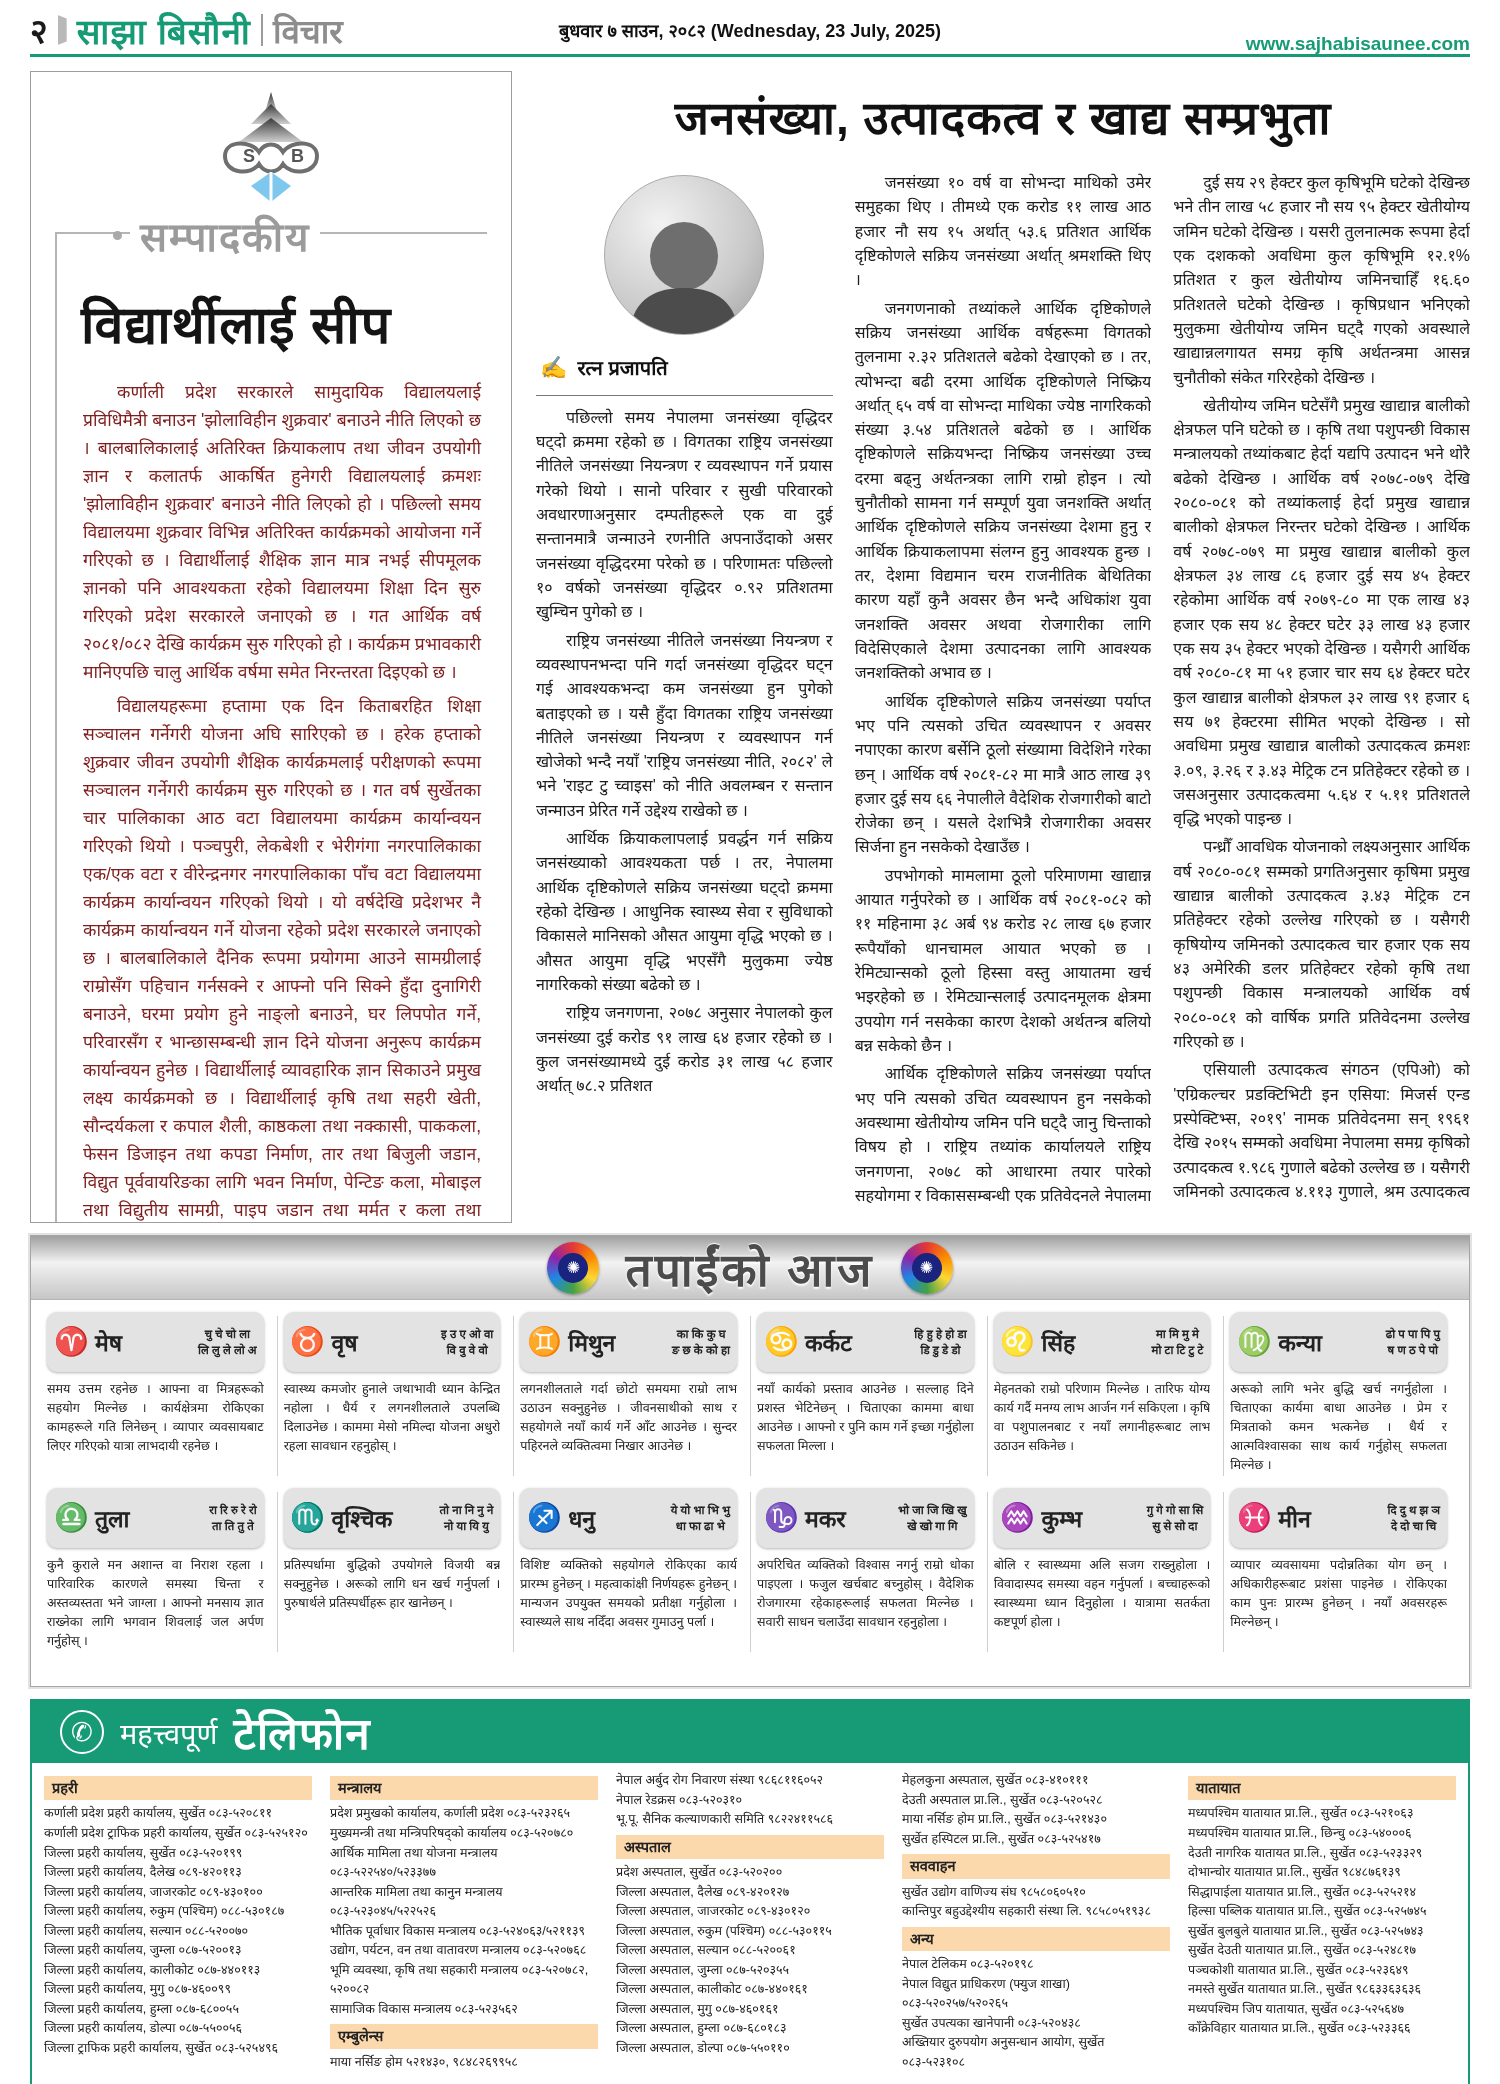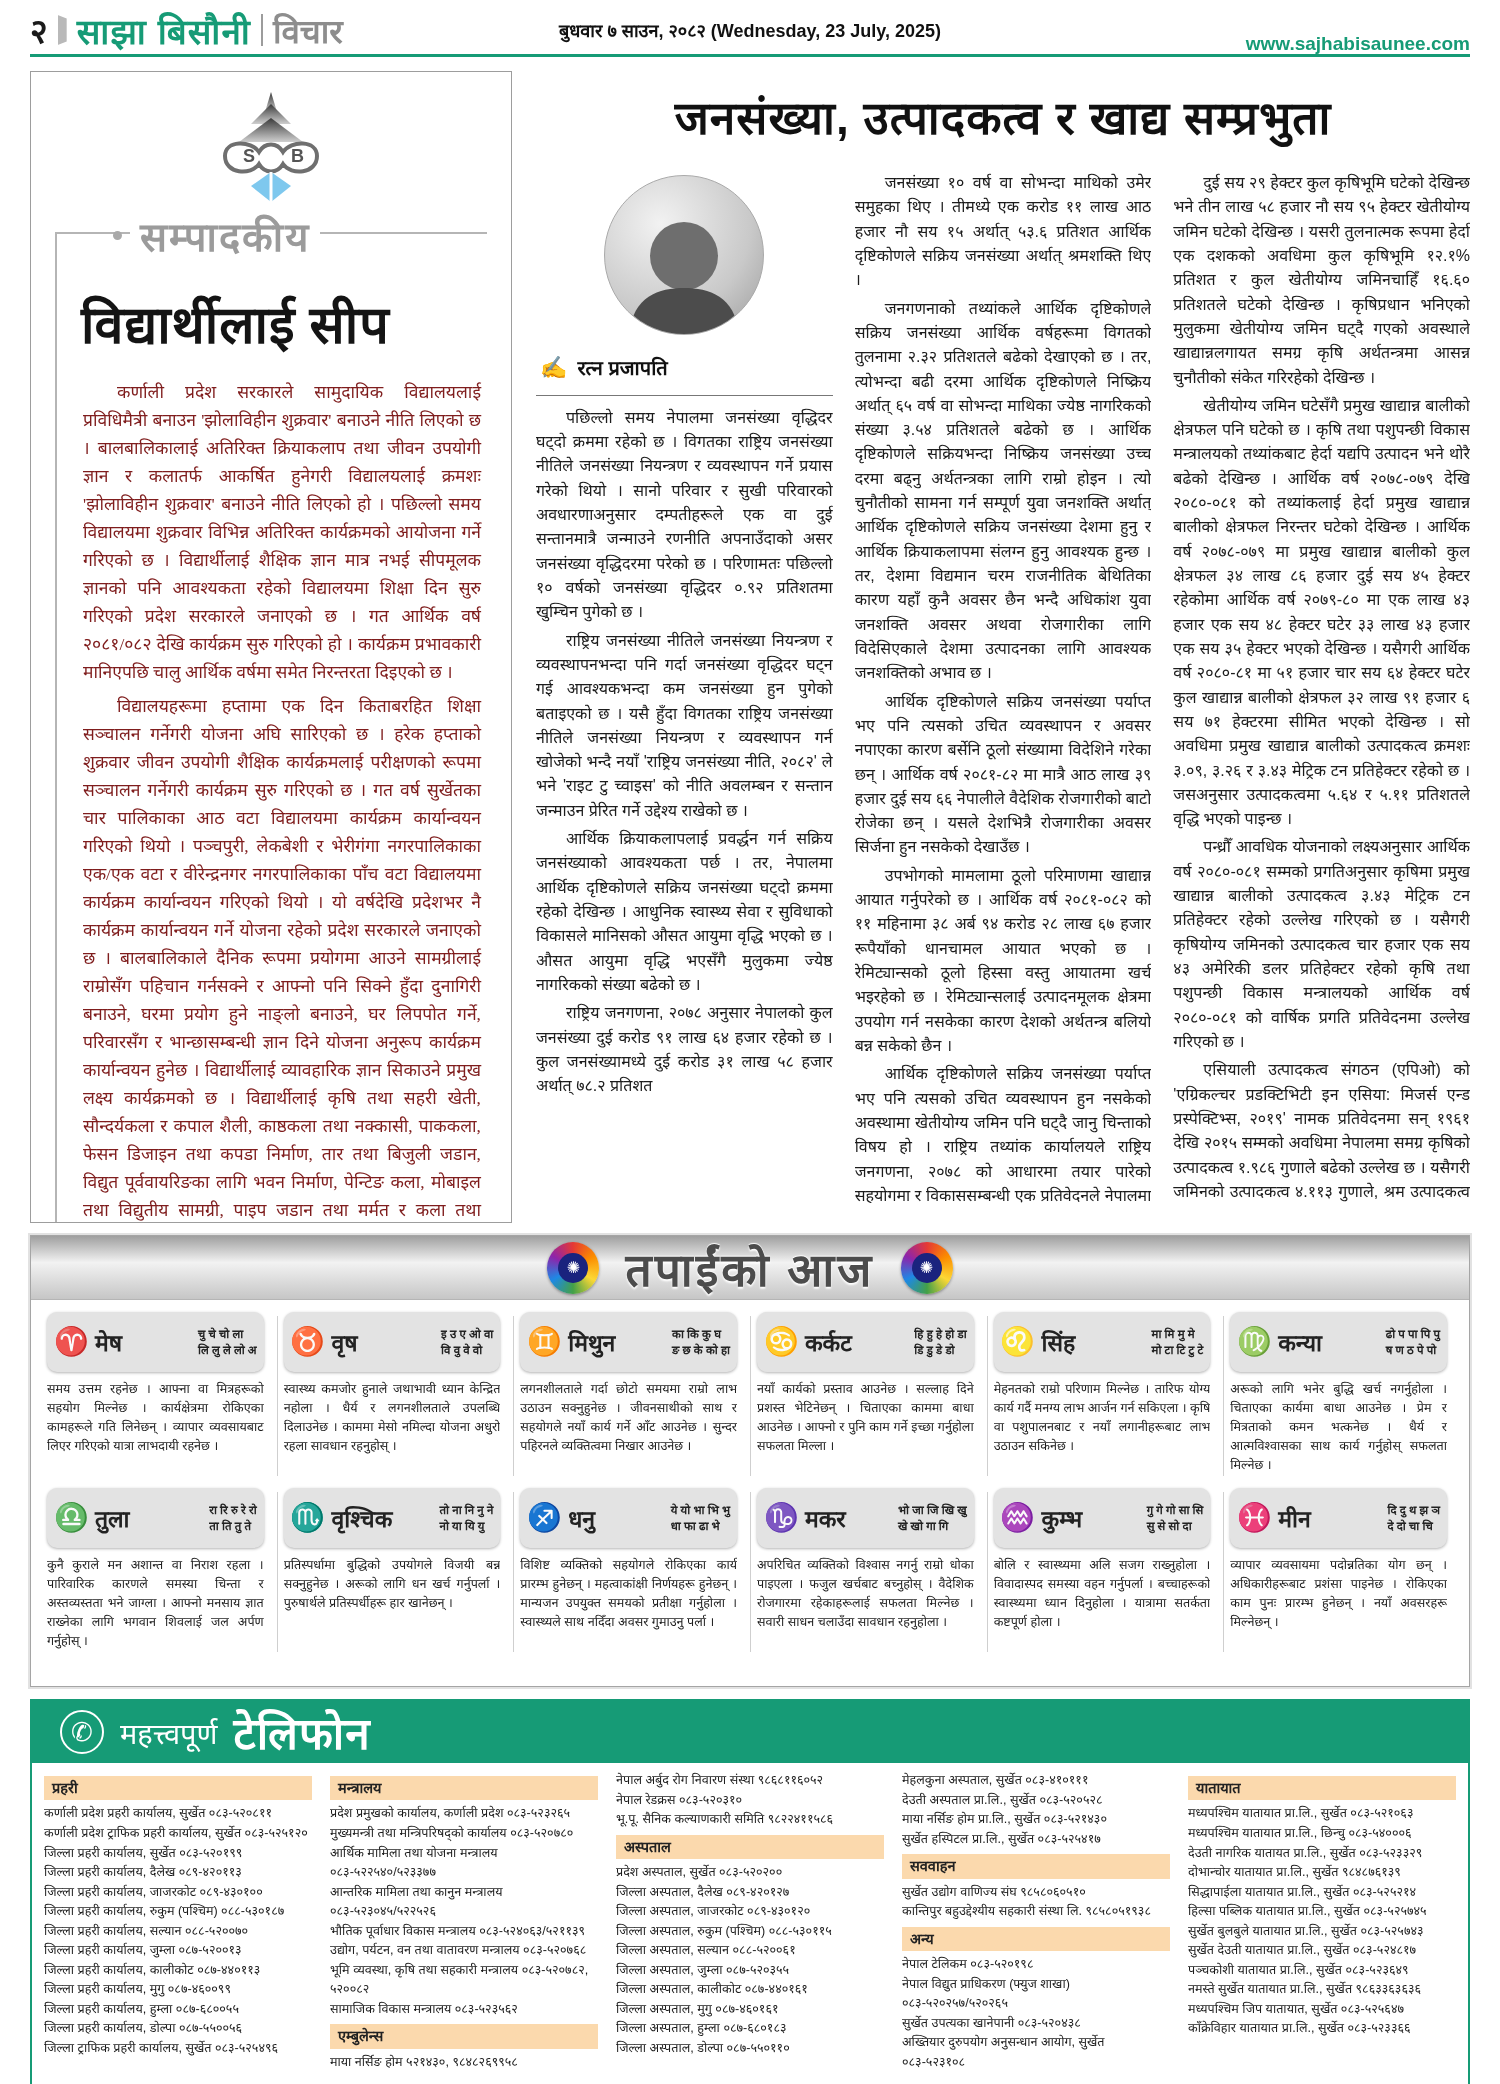--- a/index.html
+++ b/index.html
@@ -18,21 +18,21 @@
   .hdr-date { flex:1; text-align:center; font-size:18px; font-weight:bold; color:#111; }
   .hdr-site { flex:1; text-align:right; font-size:19px; font-weight:bold; color:#169b76;margin-top:28px; }
   .hdr-rule { border-bottom:3px solid #169b76; }
 
   
   .content { display:flex; gap:24px; margin-top:14px; height:1152px; }
 
   
   .editorial { width:482px; border:1px solid #9d9d9d; padding:18px 24px; overflow:hidden; flex:none; }
   .ed-logo-wrap { text-align:center; }
-  .ed-bracket { border-left:2px solid #b5b5b5; border-top:2px solid #b5b5b5; margin-top:18px; padding:0 6px 0 16px; position:relative;font-family:Liberation Serif, serif; }
+  .ed-bracket { border-left:2px solid #b5b5b5; border-top:2px solid #b5b5b5; margin-top:18px; padding:0 6px 0 16px; position:relative; }
   .ed-label-row { display:flex; align-items:center; gap:8px; margin-top:-26px; background:transparent; }
   .ed-dot { width:9px; height:9px; border-radius:50%; background:#a9a9a9; margin-left:40px; }
   .ed-label { font-size:40px; font-weight:bold; color:#9b9b9b; background:#fff; padding:0 10px; letter-spacing:2px; }
   .ed-headline { font-size:52px; font-weight:bold; color:#141414; margin:24px 0 20px 8px; letter-spacing:1px; }
   .ed-body { padding-left:10px; }
   .ed-body p { font-size:17.5px; line-height:1.6; text-align:justify; text-indent:34px; color:#7f1d1d; margin-bottom:6px; }
 
   
   .article { flex:1; overflow:hidden; }
   .art-headline { text-align:center; font-size:46px; font-weight:bold; color:#111; margin:14px 0 24px; letter-spacing:1px; }
@@ -50,21 +50,21 @@
   .h-banner { height:64px; background:linear-gradient(#9f9f9f, #f2f2f2 42%, #c6c6c6); border-bottom:1px solid #b5b5b5; display:flex; align-items:center; justify-content:center; gap:26px; }
   .h-title { font-size:46px; font-weight:bold; color:#4c4c4c; letter-spacing:3px; text-shadow:0 2px 2px #ffffff, 0 -1px 1px #ffffff; }
   .wheel { width:52px; height:52px; border-radius:50%; background:conic-gradient(#e53935,#fb8c00,#fdd835,#43a047,#1e88e5,#8e24aa,#e53935); display:flex; align-items:center; justify-content:center; box-shadow:0 1px 3px rgba(0,0,0,.4); }
   .wheel-core { width:30px; height:30px; border-radius:50%; background:#1a237e; color:#fff; font-size:16px; display:flex; align-items:center; justify-content:center; }
   .h-grid { display:grid; grid-template-columns:repeat(6,1fr); gap:8px 14px; padding:12px 16px; }
   .zcard { position:relative; padding-right:6px; }
   .zcard:not(:nth-child(6n))::after { content:""; position:absolute; right:-8px; top:4px; bottom:4px; width:1px; background:#cfcfcf; }
   .zhead { background:#e3e3e3; border-radius:10px; box-shadow:0 1px 3px rgba(0,0,0,.3); display:flex; align-items:center; gap:6px; padding:5px 7px; height:60px; }
   .zicon { font-size:28px; line-height:1; flex:none; }
   .zname { font-size:23px; font-weight:bold; color:#222; white-space:nowrap; }
-  .zletters { margin-left:auto; font-size:11.5px; font-weight:bold; line-height:1.4; color:#222; text-align:left; }
+  .zletters { margin-left:auto; font-size:11.5px; font-weight:bold; line-height:1.4; color:#222; text-align:center; }
   .ztext { margin-top:8px; font-size:12.6px; line-height:1.5; text-align:justify; color:#1c1c1c; height:100px; overflow:hidden; }
 
   
   .phones { margin-top:12px; border:2px solid #169b76; height:388px; overflow:hidden; }
   .p-banner { background:#169b76; height:62px; display:flex; align-items:center; gap:16px; padding-left:28px; }
   .phone-badge { width:44px; height:44px; border:2px solid #fff; border-radius:50%; color:#fff; font-size:26px; display:flex; align-items:center; justify-content:center; }
   .p-title-small { color:#fff; font-size:29px; }
   .p-title-big { color:#fff; font-size:44px; font-weight:bold; letter-spacing:1px; }
   .p-cols { display:flex; gap:18px; padding:8px 12px 12px; height:322px; overflow:hidden;justify-content:center; }
   .p-col { flex:1; font-size:12.6px; line-height:1.55; color:#1c1c1c; overflow:hidden; }

